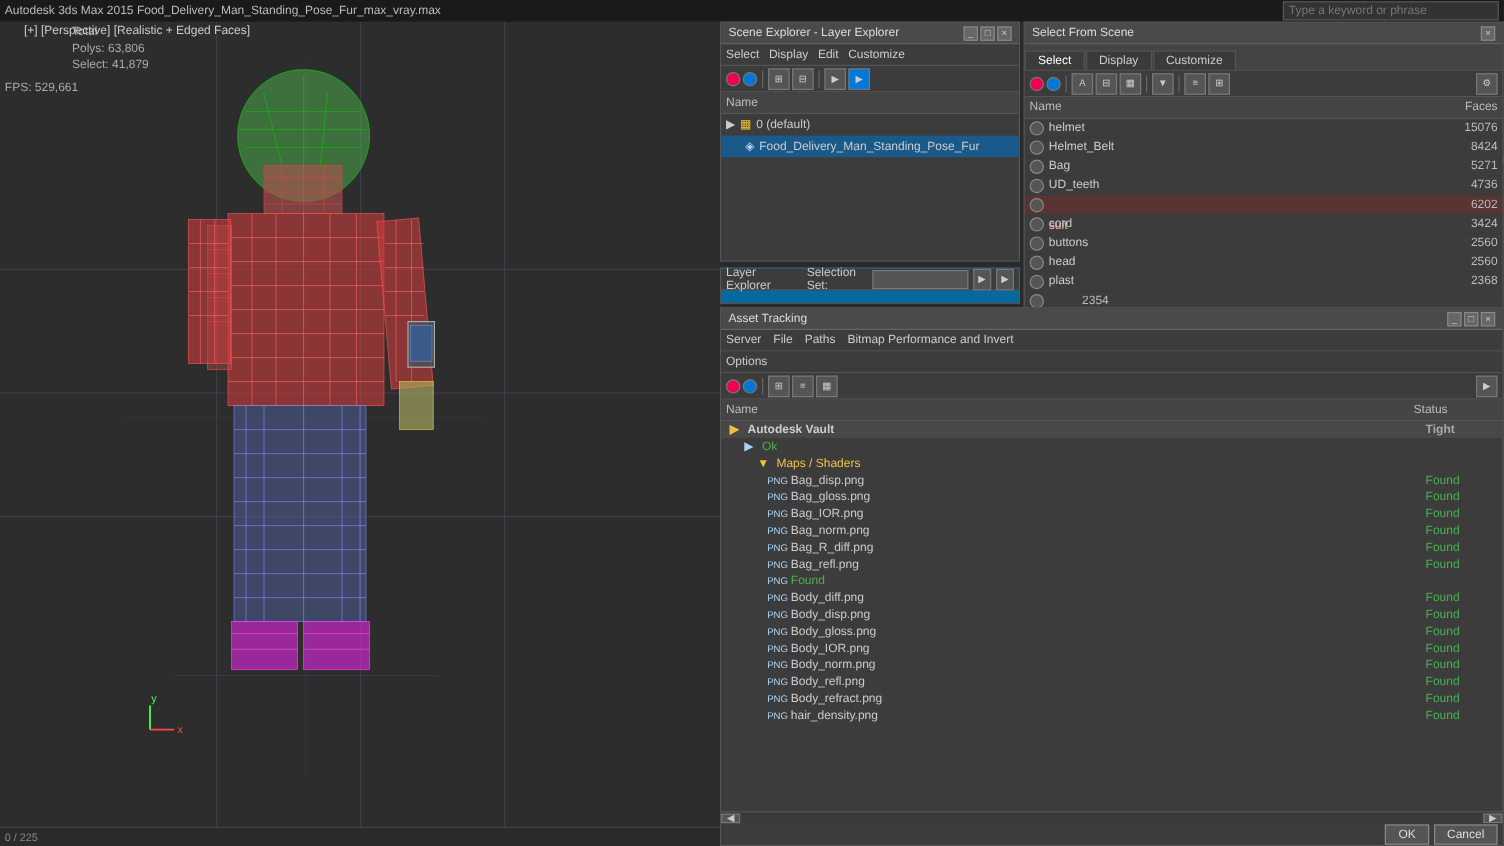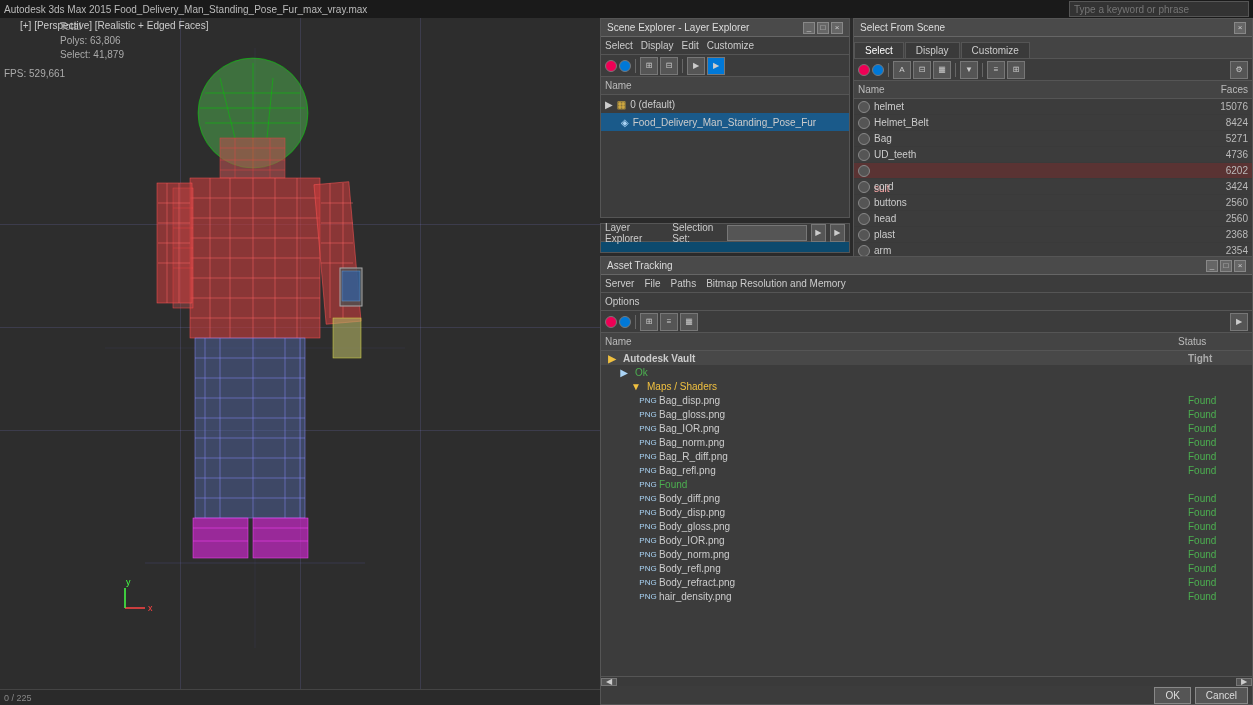--- a/index.html
+++ b/index.html
@@ -311,21 +311,21 @@
       color: #bbb;
     }
 
     
     .layer-explorer {
       position: absolute;
       top: 205px;
       left: 0;
       width: 250px;
       height: 30px;
-      background: #0c4a6e;
+      background: #0369a1;
       border: 1px solid #555;
       z-index: 20;
     }
 
     
     .asset-tracking {
       position: absolute;
       top: 238px;
       left: 0;
       right: 0;
@@ -792,21 +792,21 @@
       <div class="panel-titlebar-btns">
         <div class="titlebar-btn">_</div>
         <div class="titlebar-btn">□</div>
         <div class="titlebar-btn">×</div>
       </div>
     </div>
     <div class="at-menubar">
       <span style="cursor:pointer;">Server</span>
       <span style="cursor:pointer;">File</span>
       <span style="cursor:pointer;">Paths</span>
-      <span style="cursor:pointer;">Bitmap Resolution and Memory</span>
+      <span style="cursor:pointer;">Bitmap Performance and Invert</span>
     </div>
     <div class="at-menubar">
       <span style="cursor:pointer;">Options</span>
     </div>
     <div class="at-toolbar">
       <div class="tb-btn" style="background:#e05;width:12px;height:12px;border-radius:50%;"></div>
       <div class="tb-btn" style="background:#0078d7;width:12px;height:12px;border-radius:50%;"></div>
       <div class="divider"></div>
       <div class="tb-btn">⊞</div>
       <div class="tb-btn">≡</div>
@@ -1033,21 +1033,20 @@
         <span class="item-name">head</span>
         <span class="item-faces">2560</span>
       </div>
       <div class="sfs-list-item">
         <div class="item-icon"></div>
         <span class="item-name">plast</span>
         <span class="item-faces">2368</span>
       </div>
       <div class="sfs-list-item">
         <div class="item-icon"></div>
-        <span class="item-name">arm</span>
         <span class="item-faces">2354</span>
       </div>
       <div class="sfs-list-item">
         <div class="item-icon"></div>
         <span class="item-name">gum</span>
         <span class="item-faces">2164</span>
       </div>
       <div class="sfs-list-item">
         <div class="item-icon"></div>
         <span class="item-name">Bag_belt</span>

